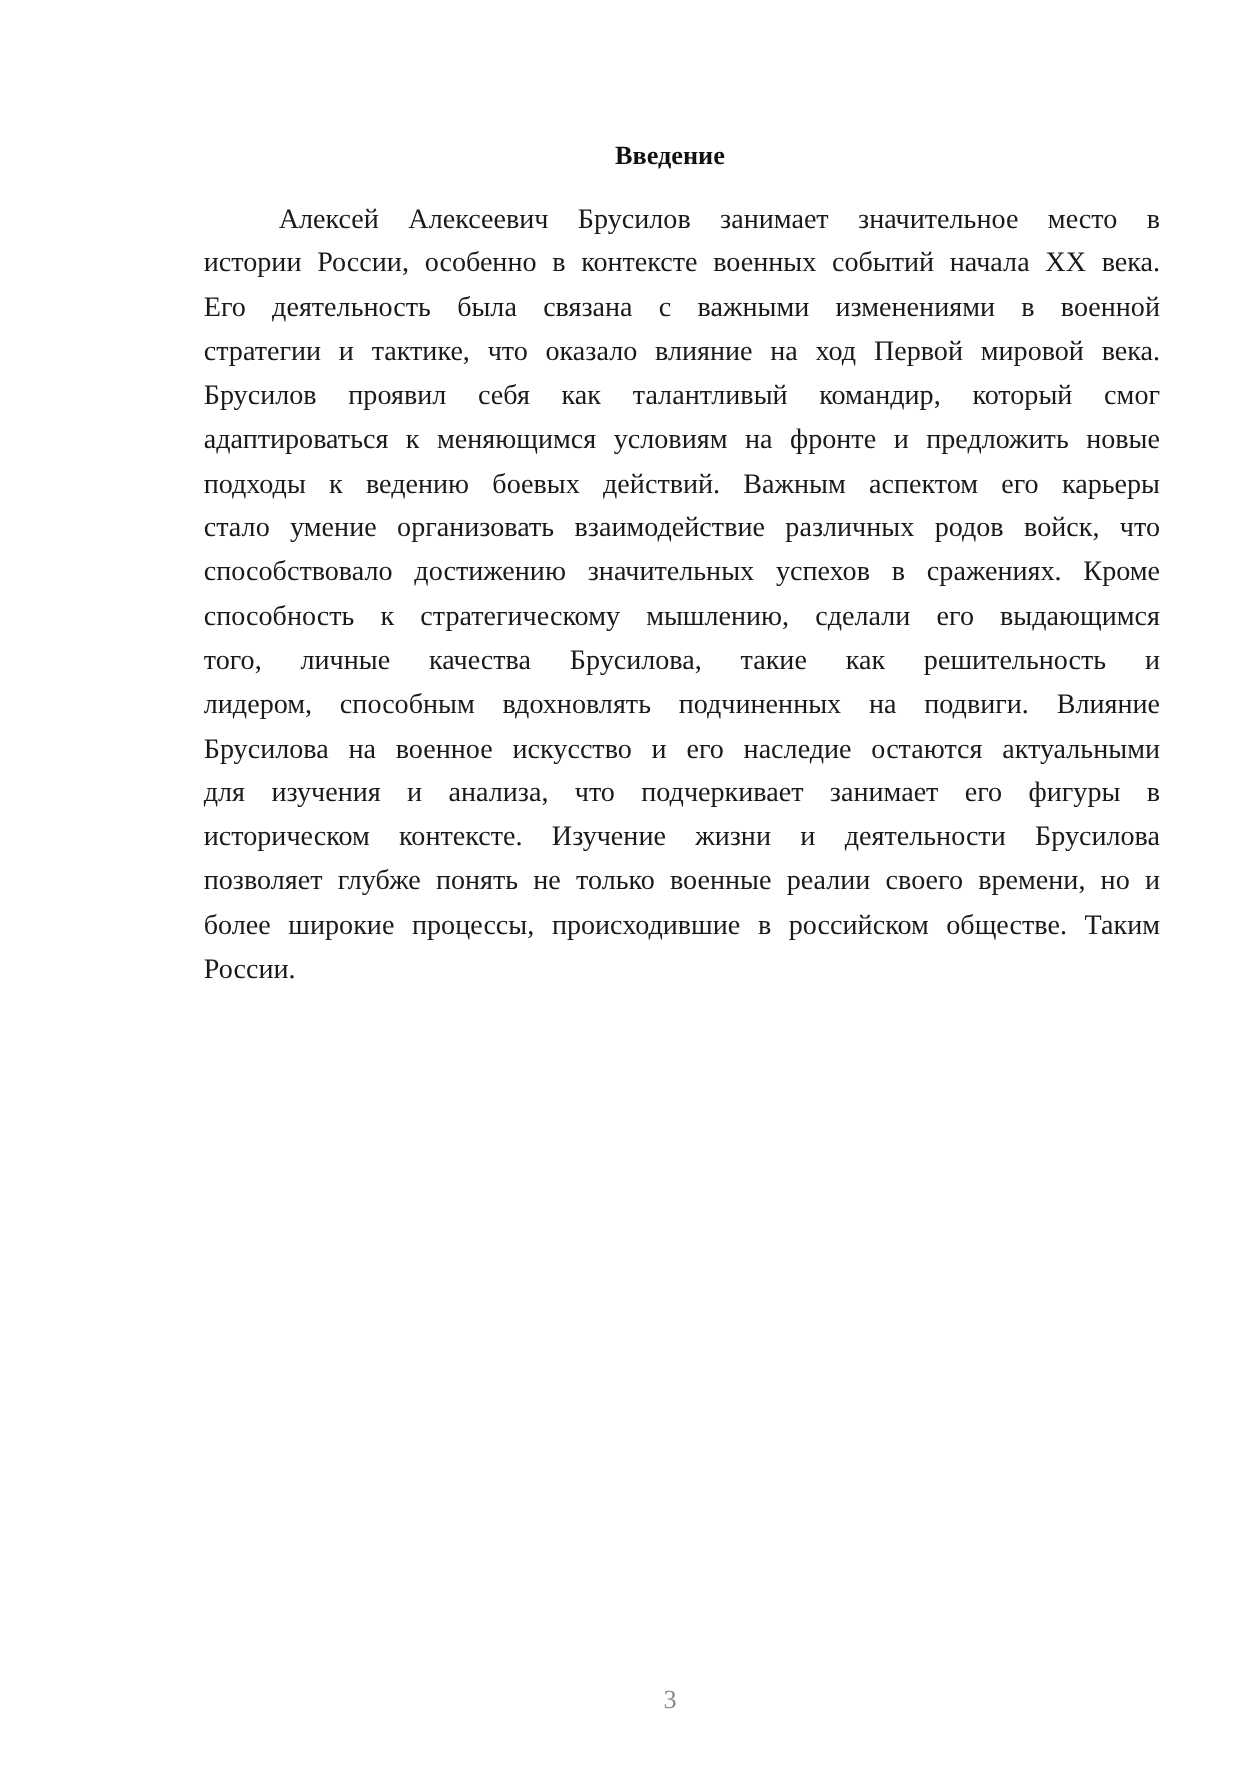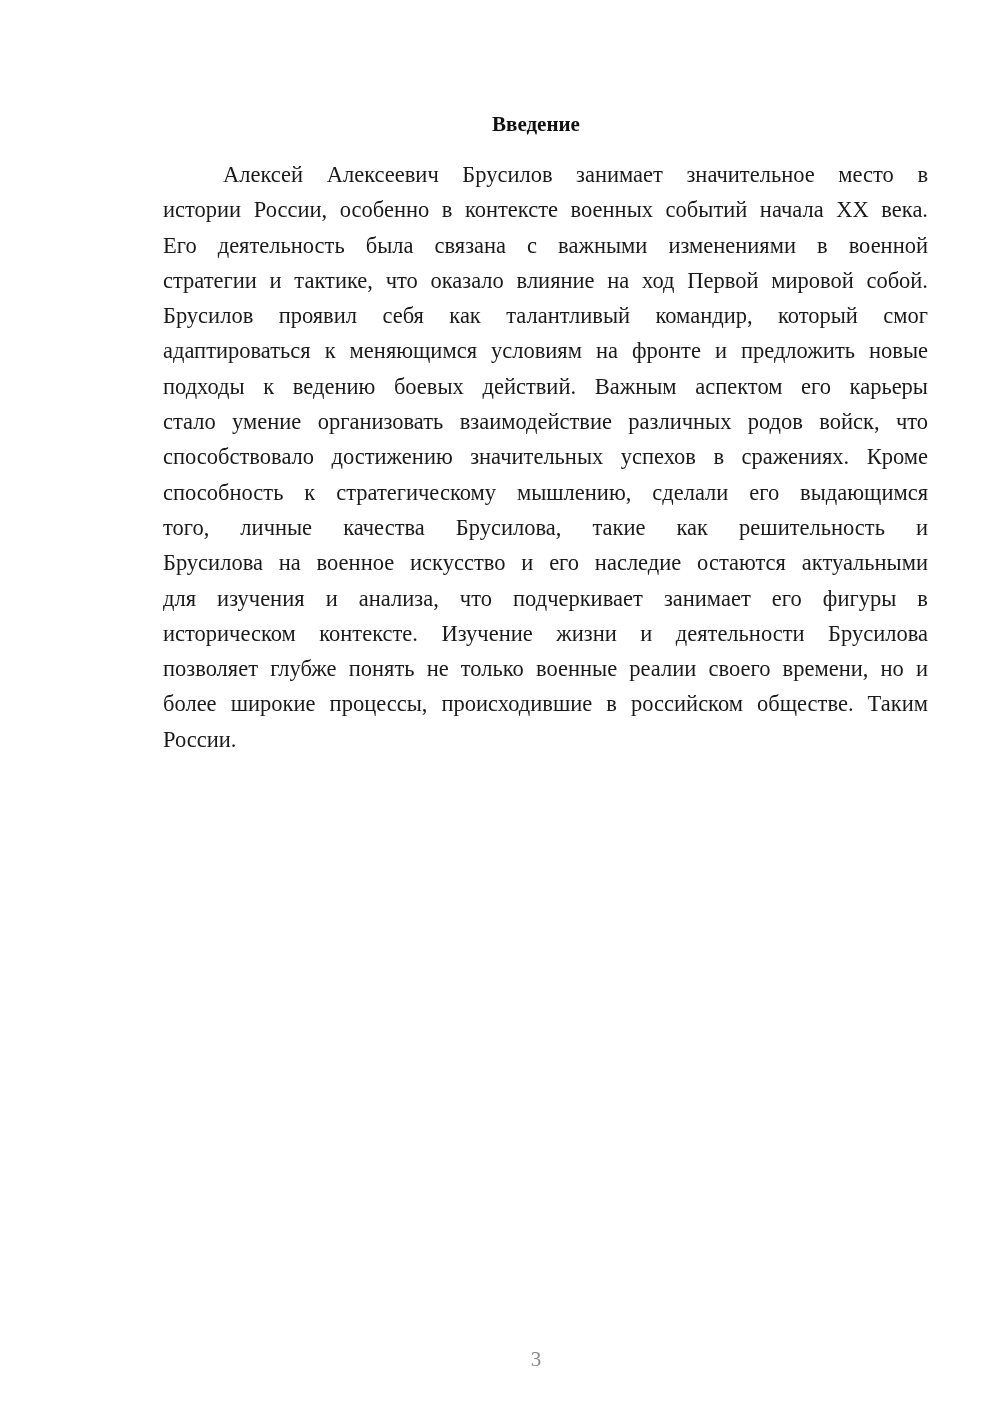--- a/index.html
+++ b/index.html
@@ -70,28 +70,29 @@
 </head>
 <body>
 
 <div class="page">
   <div class="heading">Введение</div>
 
   <div class="body-text">
     <span class="line first">Алексей Алексеевич Брусилов занимает значительное место в</span>
     <span class="line">истории России, особенно в контексте военных событий начала XX века.</span>
     <span class="line">Его деятельность была связана с важными изменениями в военной</span>
-    <span class="line">стратегии и тактике, что оказало влияние на ход Первой мировой собой.</span>
+    <span class="line">стратегии и тактике, что оказало влияние на ход Первой мировой века.</span>
     <span class="line">Брусилов проявил себя как талантливый командир, который смог</span>
     <span class="line">адаптироваться к меняющимся условиям на фронте и предложить новые</span>
     <span class="line">подходы к ведению боевых действий. Важным аспектом его карьеры</span>
     <span class="line">стало умение организовать взаимодействие различных родов войск, что</span>
     <span class="line">способствовало достижению значительных успехов в сражениях. Кроме</span>
     <span class="line">способность к стратегическому мышлению, сделали его выдающимся</span>
     <span class="line">того, личные качества Брусилова, такие как решительность и</span>
+    <span class="line">лидером, способным вдохновлять подчиненных на подвиги. Влияние</span>
     <span class="line">Брусилова на военное искусство и его наследие остаются актуальными</span>
     <span class="line">для изучения и анализа, что подчеркивает занимает его фигуры в</span>
     <span class="line">историческом контексте. Изучение жизни и деятельности Брусилова</span>
     <span class="line">позволяет глубже понять не только военные реалии своего времени, но и</span>
     <span class="line">более широкие процессы, происходившие в российском обществе. Таким</span>
     <span class="line last">России.</span>
   </div>
 
   <div class="page-number">3</div>
 </div>

